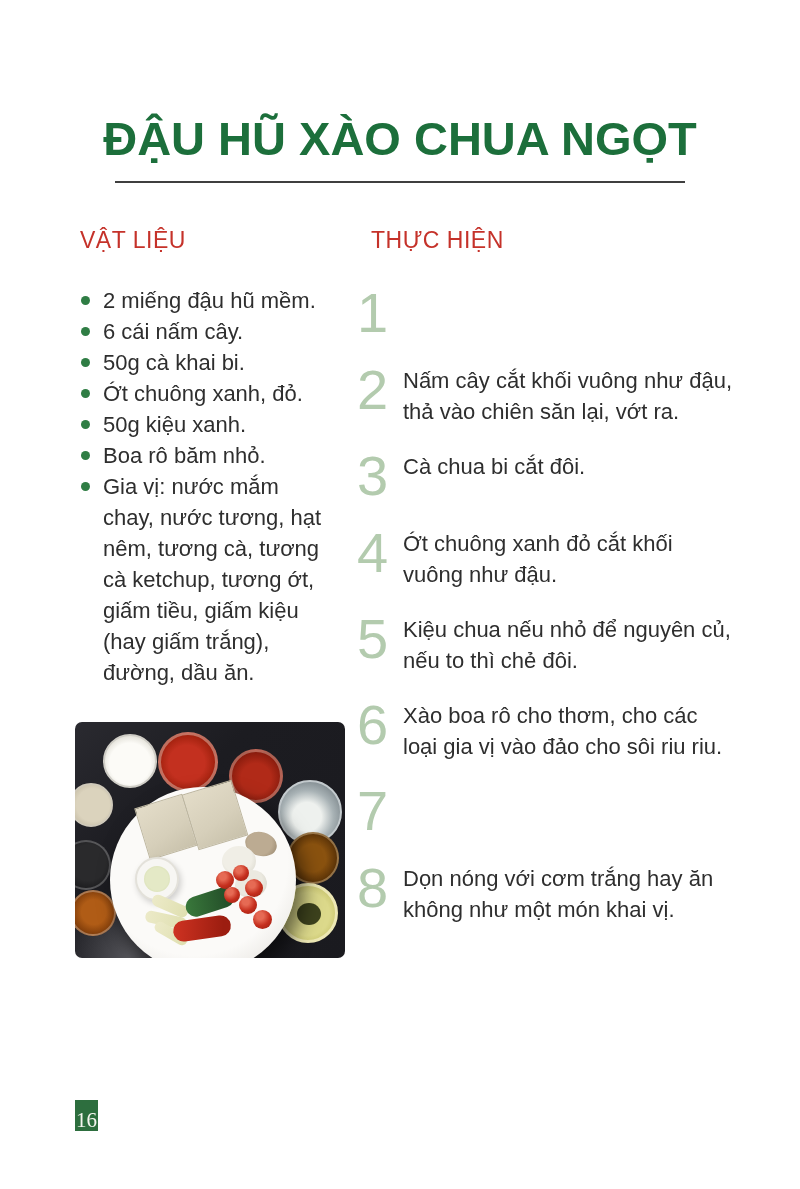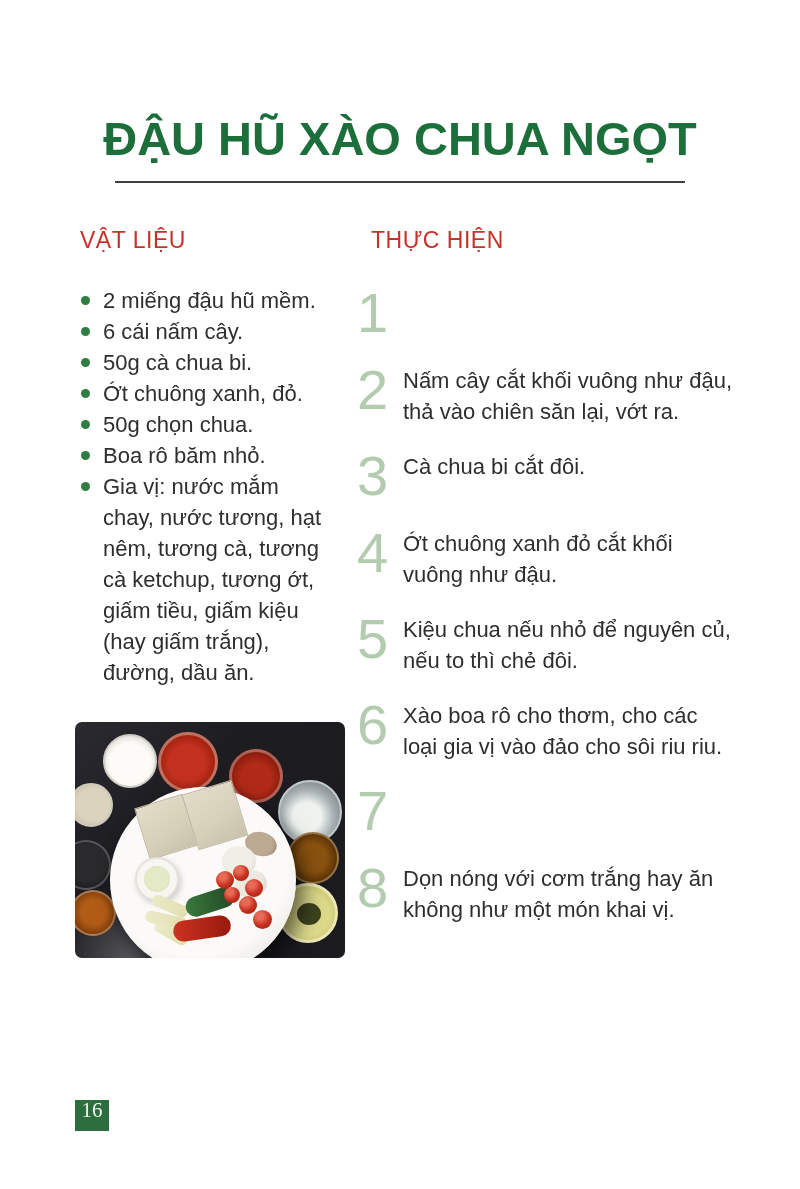--- a/index.html
+++ b/index.html
@@ -136,23 +136,23 @@
     background:radial-gradient(circle at 38% 32%, #e66a54 0 20%, #c52f1e 55%, #951d0f 100%);}
   .tom-1{left:141px;top:149px;width:18px;height:18px;}
   .tom-2{left:158px;top:143px;width:16px;height:16px;}
   .tom-3{left:170px;top:157px;width:18px;height:18px;}
   .tom-4{left:149px;top:165px;width:16px;height:16px;}
   .tom-5{left:164px;top:174px;width:18px;height:18px;}
   .tom-6{left:178px;top:188px;width:19px;height:19px;}
 
   
   .page-badge{
-    position:absolute;left:75px;top:1100px;width:34px;height:31px;
+    position:absolute;left:75px;top:1100px;width:23px;height:31px;
     background:var(--badge-green);
-    display:flex;align-items:flex-start;justify-content:center;
+    display:flex;align-items:flex-end;justify-content:center;
   }
   .page-badge span{
     font-family:"Liberation Serif","DejaVu Serif",serif;
     font-size:21px;color:#f5f5ef;line-height:1;
   }
 </style>
 </head>
 <body>
 
 <div class="page">
@@ -169,31 +169,31 @@
           <span class="ing-text">2 miếng đậu hũ mềm.</span>
         </li>
 
         <li>
           <span class="bullet"></span>
           <span class="ing-text">6 cái nấm cây.</span>
         </li>
 
         <li>
           <span class="bullet"></span>
-          <span class="ing-text">50g cà chua bi.</span>
+          <span class="ing-text">50g cà khai bi.</span>
         </li>
 
         <li>
           <span class="bullet"></span>
           <span class="ing-text">Ớt chuông xanh, đỏ.</span>
         </li>
 
         <li>
           <span class="bullet"></span>
-          <span class="ing-text">50g chọn chua.</span>
+          <span class="ing-text">50g kiệu xanh.</span>
         </li>
 
         <li>
           <span class="bullet"></span>
           <span class="ing-text">Boa rô băm nhỏ.</span>
         </li>
 
         <li>
           <span class="bullet"></span>
           <span class="ing-text">Gia vị: nước mắm

